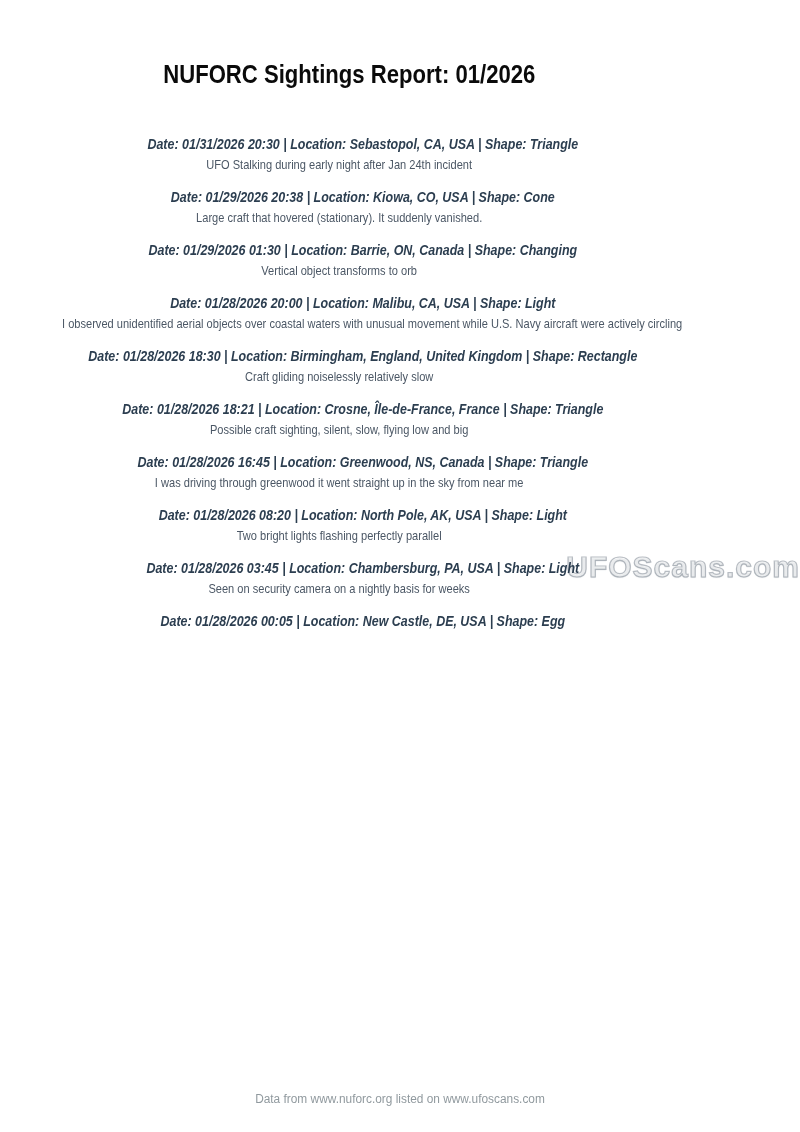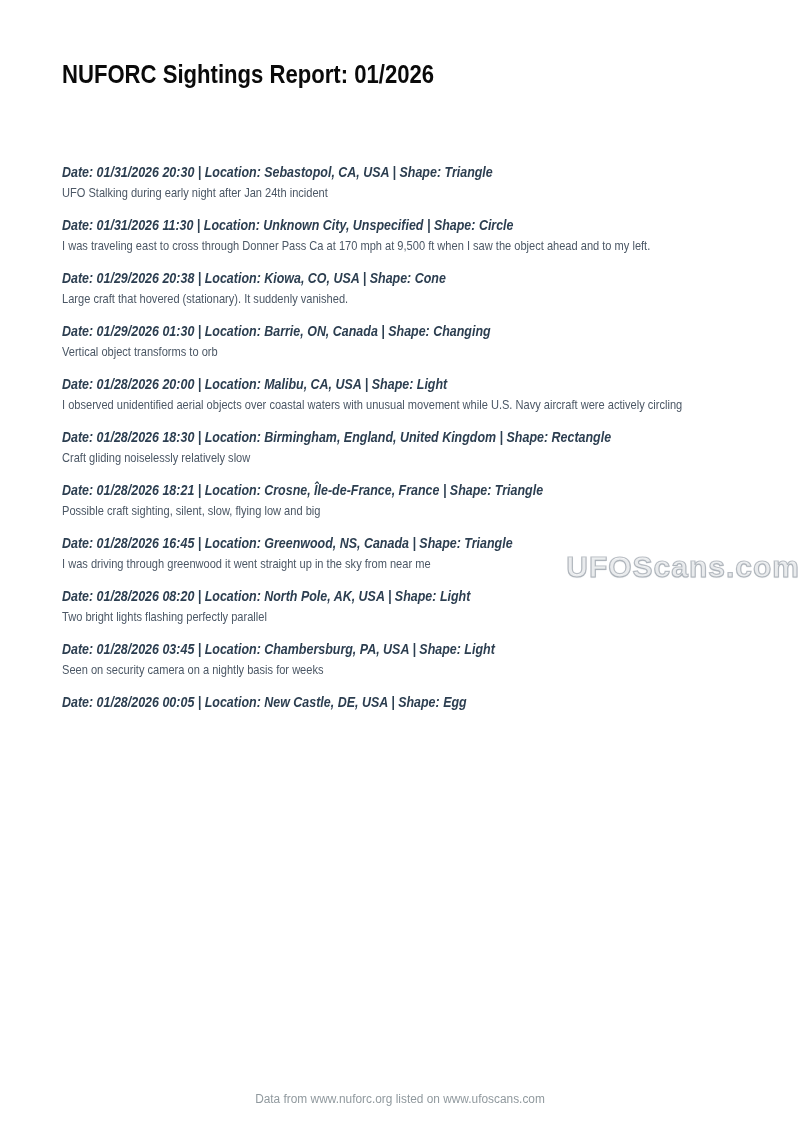--- a/index.html
+++ b/index.html
@@ -14,33 +14,34 @@
     background: #ffffff;
     overflow: hidden;
     font-family: "Liberation Sans", sans-serif;
   }
   .content {
     position: absolute;
     top: 0; left: 0; right: 0; bottom: 0;
     z-index: 1;
     padding: 58px 62px 16px 62px;
     box-sizing: border-box;
+    text-align: center;
   }
   .title {
     margin: 0;
     font-size: 26px;
     line-height: 32px;
     font-weight: bold;
     color: #0a0a0a;
     white-space: pre;
     transform: scaleX(0.85);
     transform-origin: left center;
   }
   .entries {
-    margin-top: 72px;
+    margin-top: 44px;
   }
   .entry {
     margin-bottom: 12px;
   }
   .entry-header {
     margin: 0;
     font-size: 14px;
     line-height: 20px;
     font-weight: bold;
     font-style: italic;
@@ -97,24 +98,20 @@
 
   <div class="content">
     <h1 class="title">NUFORC Sightings Report: 01/2026</h1>
 
     <div class="entries">
   <div class="entry">
     <p class="entry-header">Date: 01/31/2026 20:30 | Location: Sebastopol, CA, USA | Shape: Triangle</p>
     <p class="entry-desc">UFO Stalking during early night after Jan 24th incident</p>
   </div>
 
-  <div class="entry">
-    <p class="entry-header">Date: 01/31/2026 11:30 | Location: Unknown City, Unspecified | Shape: Circle</p>
-    <p class="entry-desc">I was traveling east to cross through Donner Pass Ca at 170 mph at 9,500 ft when I saw the object ahead and to my left.</p>
-  </div>
 
 
   <div class="entry">
     <p class="entry-header">Date: 01/29/2026 20:38 | Location: Kiowa, CO, USA | Shape: Cone</p>
     <p class="entry-desc">Large craft that hovered (stationary). It suddenly vanished.</p>
   </div>
 
   <div class="entry">
     <p class="entry-header">Date: 01/29/2026 01:30 | Location: Barrie, ON, Canada | Shape: Changing</p>
     <p class="entry-desc">Vertical object transforms to orb</p>

